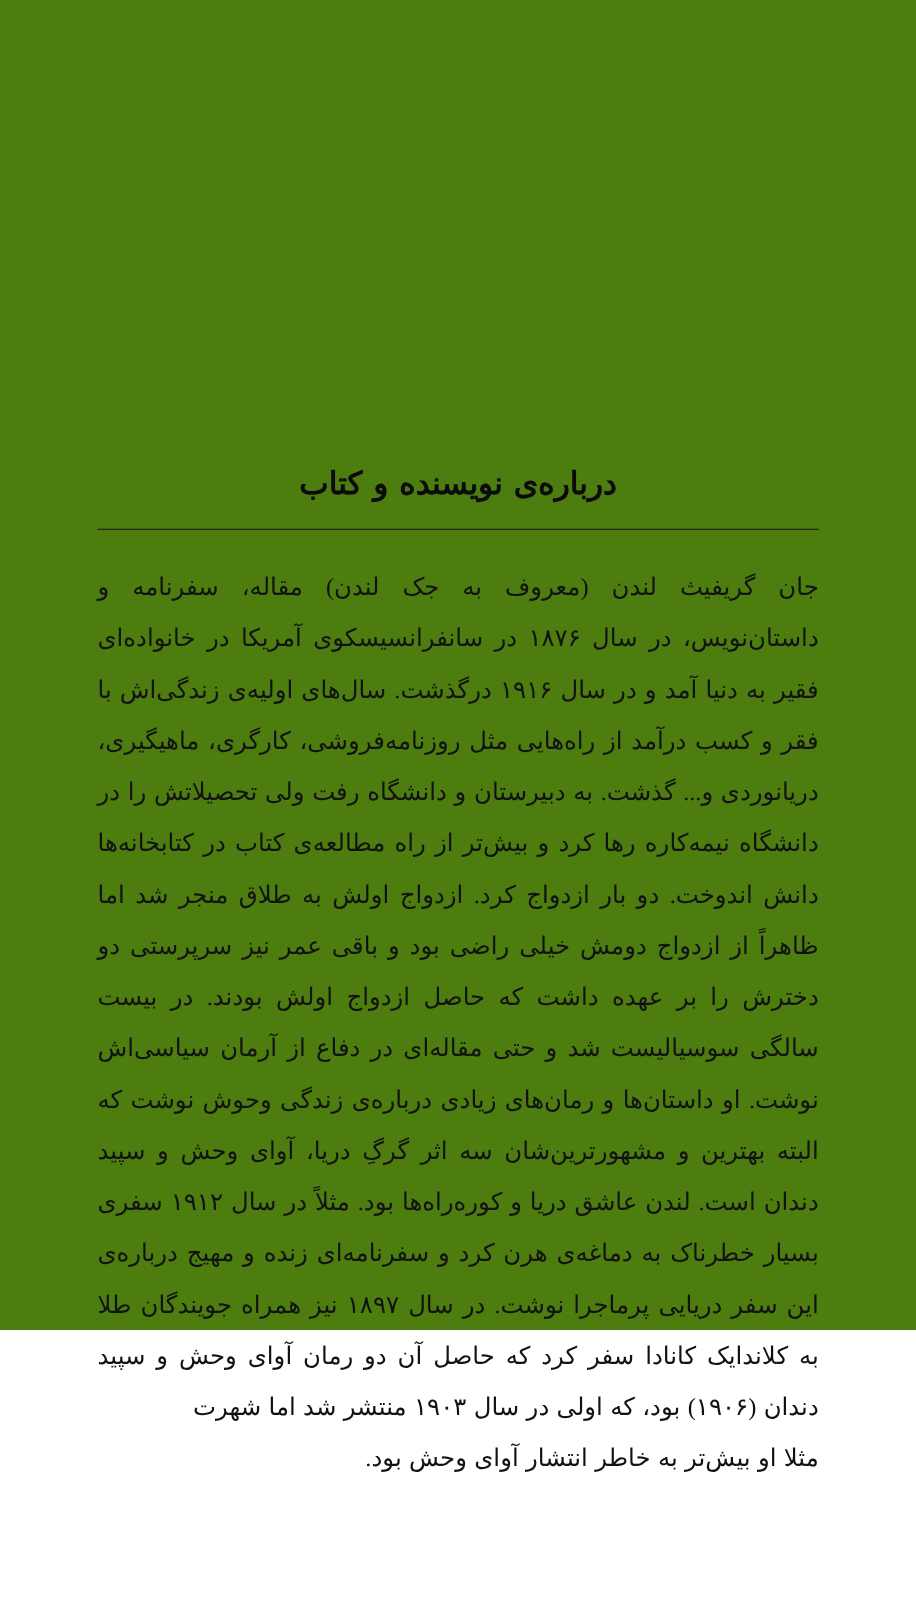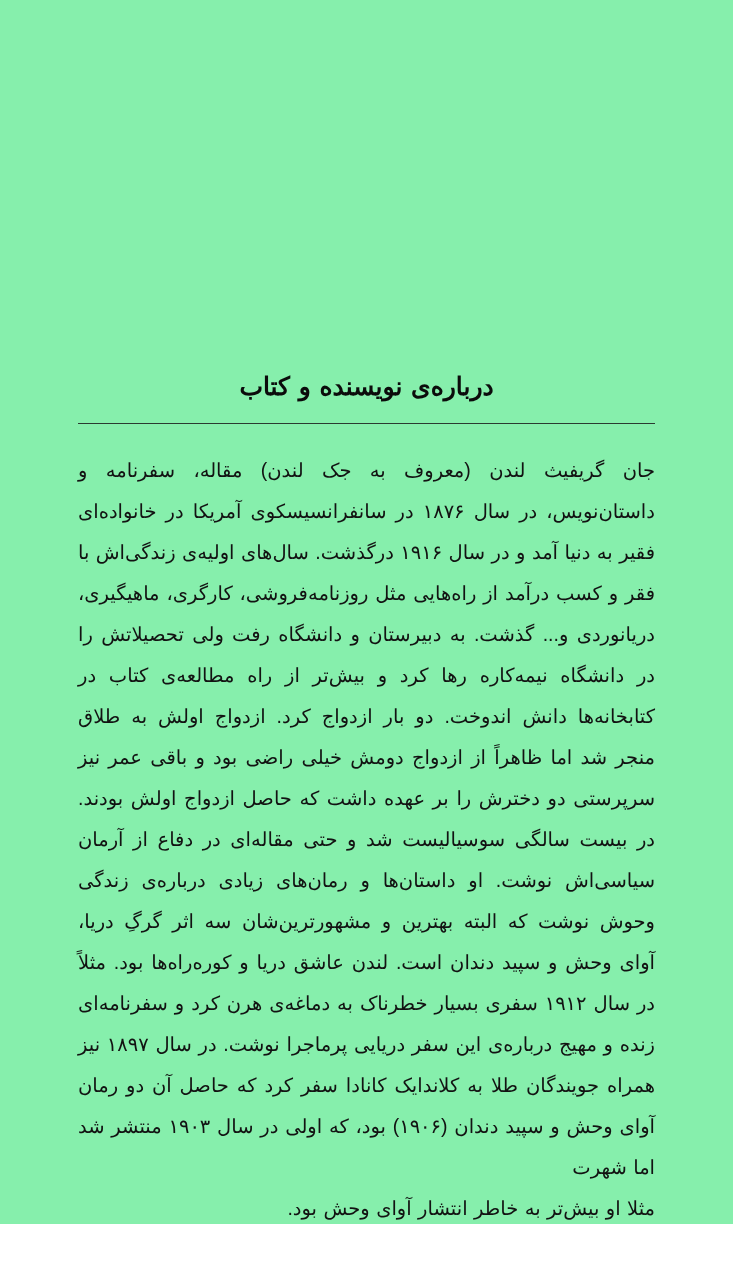--- a/index.html
+++ b/index.html
@@ -10,23 +10,23 @@
   body {
     width: 733px;
     height: 1280px;
     overflow: hidden;
     font-family: "DejaVu Serif", "Liberation Serif", serif;
     color: #111111;
   }
   .page {
     position: relative;
     width: 733px;
-    height: 1224px;
+    height: 1064px;
     box-sizing: border-box;
-    background: #86efac;
+    background: #4d7c0f;
   }
   .content {
     position: absolute;
     top: 372px;
     right: 78px;
     left: 78px;
   }
   .chapter-title {
     text-align: center;
     font-size: 25px;
@@ -47,21 +47,21 @@
   .body-text {
     direction: rtl;
     text-align: justify;
     text-justify: inter-word;
     font-size: 19.5px;
     line-height: 41px;
     color: #121212;
     margin: 0;
     letter-spacing: 0px;
     word-spacing: 1px;
-    font-family: Liberation Sans, sans-serif;
+    font-family: Liberation Serif, serif;
   }
 </style>
 </head>
 <body>
 
 <div class="page">
   <div class="content">
     <h1 class="chapter-title">درباره‌ی نویسنده و کتاب</h1>
     <div class="rule"></div>
     <p class="body-text">جان گریفیث لندن (معروف به جک لندن) مقاله، سفرنامه و داستان‌نویس، در سال ۱۸۷۶ در سانفرانسیسکوی آمریکا در خانواده‌ای فقیر به دنیا آمد و در سال ۱۹۱۶ درگذشت. سال‌های اولیه‌ی زندگی‌اش با فقر و کسب درآمد از راه‌هایی مثل روزنامه‌فروشی، کارگری، ماهیگیری، دریانوردی و... گذشت. به دبیرستان و دانشگاه رفت ولی تحصیلاتش را در دانشگاه نیمه‌کاره رها کرد و بیش‌تر از راه مطالعه‌ی کتاب در کتابخانه‌ها دانش اندوخت. دو بار ازدواج کرد. ازدواج اولش به طلاق منجر شد اما ظاهراً از ازدواج دومش خیلی راضی بود و باقی عمر نیز سرپرستی دو دخترش را بر عهده داشت که حاصل ازدواج اولش بودند. در بیست سالگی سوسیالیست شد و حتی مقاله‌ای در دفاع از آرمان سیاسی‌اش نوشت. او داستان‌ها و رمان‌های زیادی درباره‌ی زندگی وحوش نوشت که البته بهترین و مشهورترین‌شان سه اثر گرگِ دریا، آوای وحش و سپید دندان است. لندن عاشق دریا و کوره‌راه‌ها بود. مثلاً در سال ۱۹۱۲ سفری بسیار خطرناک به دماغه‌ی هرن کرد و سفرنامه‌ای زنده و مهیج درباره‌ی این سفر دریایی پرماجرا نوشت. در سال ۱۸۹۷ نیز همراه جویندگان طلا به کلاندایک کانادا سفر کرد که حاصل آن دو رمان آوای وحش و سپید دندان (۱۹۰۶) بود، که اولی در سال ۱۹۰۳ منتشر شد اما شهرت</p>

